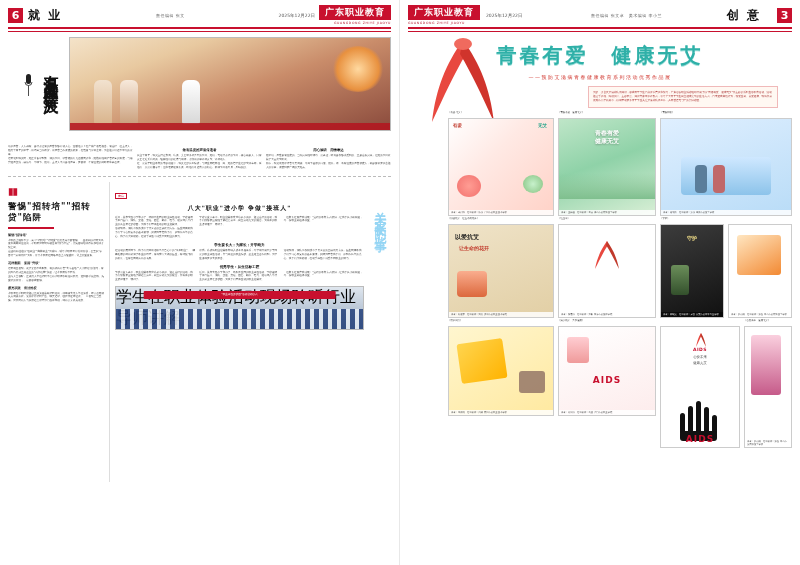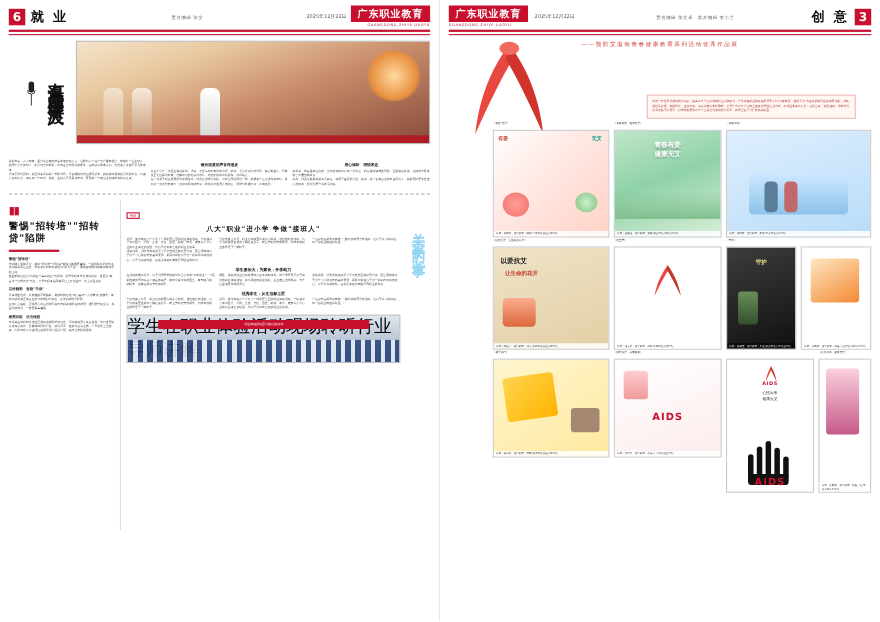--- a/index.html
+++ b/index.html
@@ -28,21 +28,21 @@
   .logo-box{
     background:#c8102e;color:#fff;font-size:9px;font-weight:bold;
     padding:1px 6px;letter-spacing:1px;white-space:nowrap;
   }
   .logo-pinyin{font-size:3.2px;color:#b3142c;letter-spacing:.6px;margin-top:1px;}
   .mast-rule{border-top:2px solid #c8102e;border-bottom:1px solid #c8102e;height:2px;margin:2px 0 5px 0;}
 
   
   .masthead.right{flex-direction:row;}
   .masthead.right .pagenum{order:5;background:#c8102e;}
-  .masthead.right .section-name{order:4;margin-left:0;margin-right:5px;}
+  .masthead.right .section-name{order:4;margin-left:0;margin-right:16px;}
   .tiny{font-size:2.6px;color:#444;line-height:1.5;}
 
   
   .left-top{display:flex;gap:5px;height:104px;}
   .vtitle{
     width:52px;
     writing-mode:vertical-rl;
     text-orientation:upright;
     font-size:15px;font-weight:bold;letter-spacing:3px;color:#111;
     line-height:1.25;
@@ -251,20 +251,21 @@
     <div class="pagenum">3</div>
   </div>
   <div class="mast-rule"></div>
 
   <svg class="ribbon" viewBox="0 0 70 100">
     <path d="M35 10 C18 34 8 58 4 92 C16 66 26 44 38 24 Z" fill="#e8483f"></path>
     <path d="M35 10 C52 34 62 58 66 92 C54 66 44 44 32 24 Z" fill="#d0342c"></path>
     <ellipse cx="35" cy="14" rx="9" ry="6" fill="#f06a5e"></ellipse>
   </svg>
 
+  <div class="r-title">青春有爱　健康无艾</div>
   <div class="r-sub">——预防艾滋病青春健康教育系列活动优秀作品展</div>
 
   <div class="intro-box">为进一步普及艾滋病防治知识，提高青年学生自我保护意识和能力，广东省各职业院校组织开展了以"青春有爱　健康无艾"为主题的系列宣传教育活动。活动通过手抄报、海报设计、主题班会、知识竞赛等多种形式，引导广大青年学生树立健康文明的生活方式，自觉远离高危行为，珍爱生命、关爱健康。现将部分优秀作品予以展示，以期带动更多青年学生关注艾滋病防治工作，共同营造无"艾"的美好校园。</div>
 
   <div class="grid-wall">
 
     <div class="card p-flower" style="left:0;top:0;width:104px;height:96px;">
       <div style="position:absolute;left:4px;top:4px;font-size:4.5px;color:#c0392b;font-weight:bold;">有爱</div>
       <div style="position:absolute;right:6px;top:4px;font-size:4.5px;color:#16a085;font-weight:bold;">无艾</div>
       <div style="position:absolute;left:8px;bottom:18px;width:24px;height:22px;border-radius:50%;background:radial-gradient(circle,#ff8a80,#ef5350);opacity:.8;"></div>

